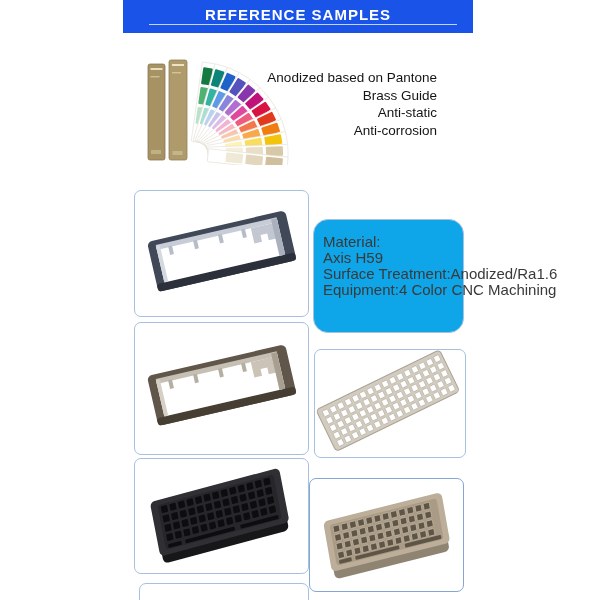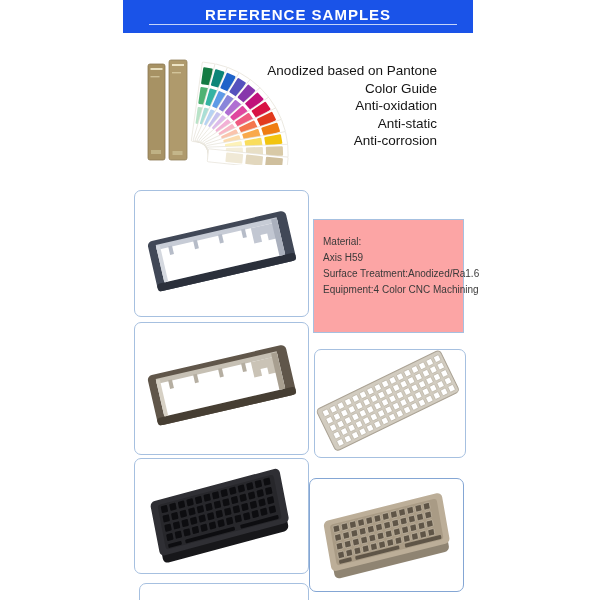--- a/index.html
+++ b/index.html
@@ -20,40 +20,40 @@
   }
   .banner-underline {
     position:absolute; left:26px; right:16px; top:24px; height:1px;
     background:rgba(255,255,255,0.75);
   }
   
   .pantone { position:absolute; left:138px; top:50px; width:152px; height:115px; }
   .pantone svg { width:100%; height:100%; display:block; }
   
   .intro {
-    position:absolute; left:240px; top:62px; width:197px;
+    position:absolute; left:240px; top:69px; width:197px;
     text-align:right; color:#141414; font-size:13.5px; line-height:17.5px;
   }
   
   .sample-box {
     position:absolute; background:#ffffff; border:1px solid #a6c0e0;
     border-radius:7px; overflow:hidden;
   }
   .sample-box svg { width:100%; height:100%; display:block; }
   .box1 { left:134px; top:190px; width:175px; height:127px; }
   .box2 { left:134px; top:322px; width:175px; height:133px; }
   .box3 { left:314px; top:349px; width:152px; height:109px; }
   .box4 { left:134px; top:458px; width:175px; height:116px; }
   .box5 { left:309px; top:478px; width:155px; height:114px; border-color:#84a6d4; }
   .box6 { left:139px; top:583px; width:170px; height:40px; }
   
   .spec-box {
     position:absolute; left:313px; top:219px; width:151px; height:114px;
-    background:#fca5a5; border:1px solid #a6c0e0; border-radius:0;
-    padding:14px 6px 0 9px; color:#3a3a3a; font-size:10px; line-height:16px;
+    background:#0ea5e9; border:1px solid #a6c0e0; border-radius:15px;
+    padding:14px 6px 0 9px; color:#3a3a3a; font-size:15px; line-height:16px;
     z-index:3;
   }
   .spec-line { white-space:nowrap; }
 </style>
 </head>
 <body>
 
 <div class="page">
 
   <header class="banner">
@@ -145,22 +145,21 @@
         <rect x="31" y="10" width="18" height="100" rx="2" fill="#af9a6c" stroke="#93805a" stroke-width="0.8"></rect>
         <rect x="34" y="14" width="12" height="2" fill="#ece3c4"></rect>
         <rect x="34" y="22" width="9" height="1.4" fill="#d2c49a"></rect>
         <rect x="34.5" y="101" width="10" height="4" fill="#c4b68a"></rect>
       </g>
     </svg>
   </figure>
 
   <div class="intro">
     <div>Anodized based on Pantone</div>
-    <div>Color Guide</div>
-    <div>Anti-oxidation</div>
+    <div>Brass Guide</div>
     <div>Anti-static</div>
     <div>Anti-corrosion</div>
   </div>
 
   <div class="sample-box box1">
     <svg viewBox="0 0 175 127">
       <g transform="translate(88,62) rotate(-13)">
         <rect x="-72" y="-27" width="144" height="52" rx="5" fill="#414857"></rect>
         <rect x="-72" y="17" width="144" height="8" rx="3" fill="#2b303b"></rect>
         <rect x="-64" y="-21" width="126" height="38" rx="2" fill="#ffffff"></rect>

